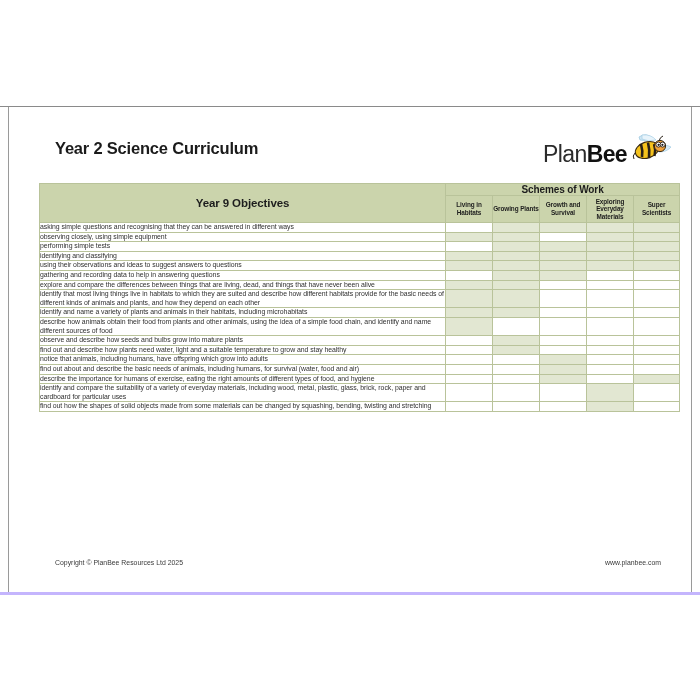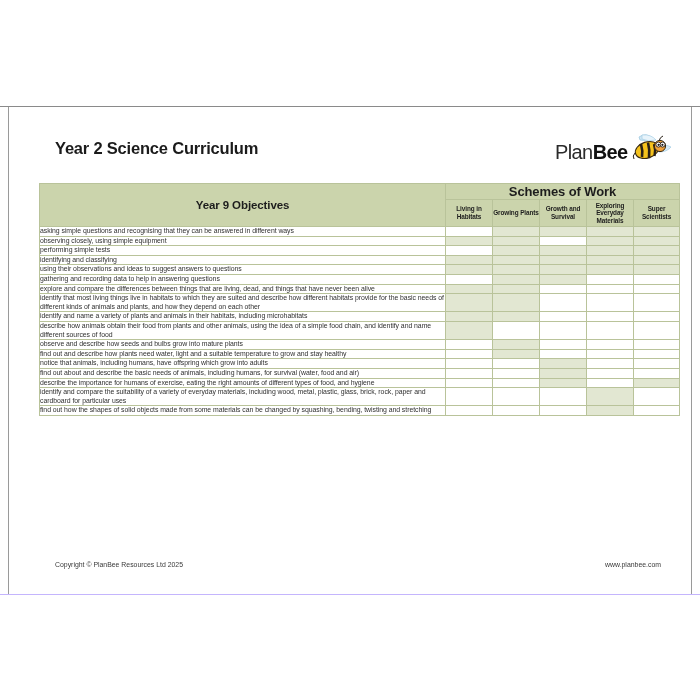--- a/index.html
+++ b/index.html
@@ -18,21 +18,21 @@
     overflow: hidden;
   }
   .card {
     position: absolute;
     left: 0;
     top: 106px;
     width: 700px;
     height: 489px;
     background: #ffffff;
     border-top: 1px solid #8a8a8a;
-    border-bottom: 1px solid #c4b5fd;
+    border-bottom: 3px solid #c4b5fd;
     box-sizing: border-box;
   }
   .card-inner {
     position: absolute;
     left: 8px;
     top: 0;
     right: 8px;
     bottom: 0;
     border-left: 1px solid #9a9a9a;
     border-right: 1px solid #9a9a9a;
@@ -56,23 +56,23 @@
   }
   .logo {
     position: absolute;
     right: 0px;
     top: 2px;
     width: 140px;
     height: 44px;
   }
   .logo-text {
     position: absolute;
-    left: 16px;
+    left: 4px;
     top: 8px;
-    font-size: 20px;
+    font-size: 23px;
     color: #2b2b2b;
     letter-spacing: -0.6px;
     white-space: nowrap;
   }
   .logo-text b { font-weight: bold; color: #111; }
   .logo-bee {
     position: absolute;
     right: 6px;
     top: 0px;
     width: 44px;
@@ -96,21 +96,21 @@
     background: #cbd4ac;
     color: #1d1d1d;
     font-weight: bold;
     text-align: center;
   }
   .obj-head {
     font-size: 11.5px;
     letter-spacing: -0.1px;
   }
   .sow-head {
-    font-size: 13px;
+    font-size: 10px;
     height: 11px;
     letter-spacing: -0.1px;
   }
   .col-head {
     font-size: 6.4px;
     line-height: 7.6px;
     height: 26px;
     padding: 1px 1px;
     letter-spacing: -0.1px;
   }

